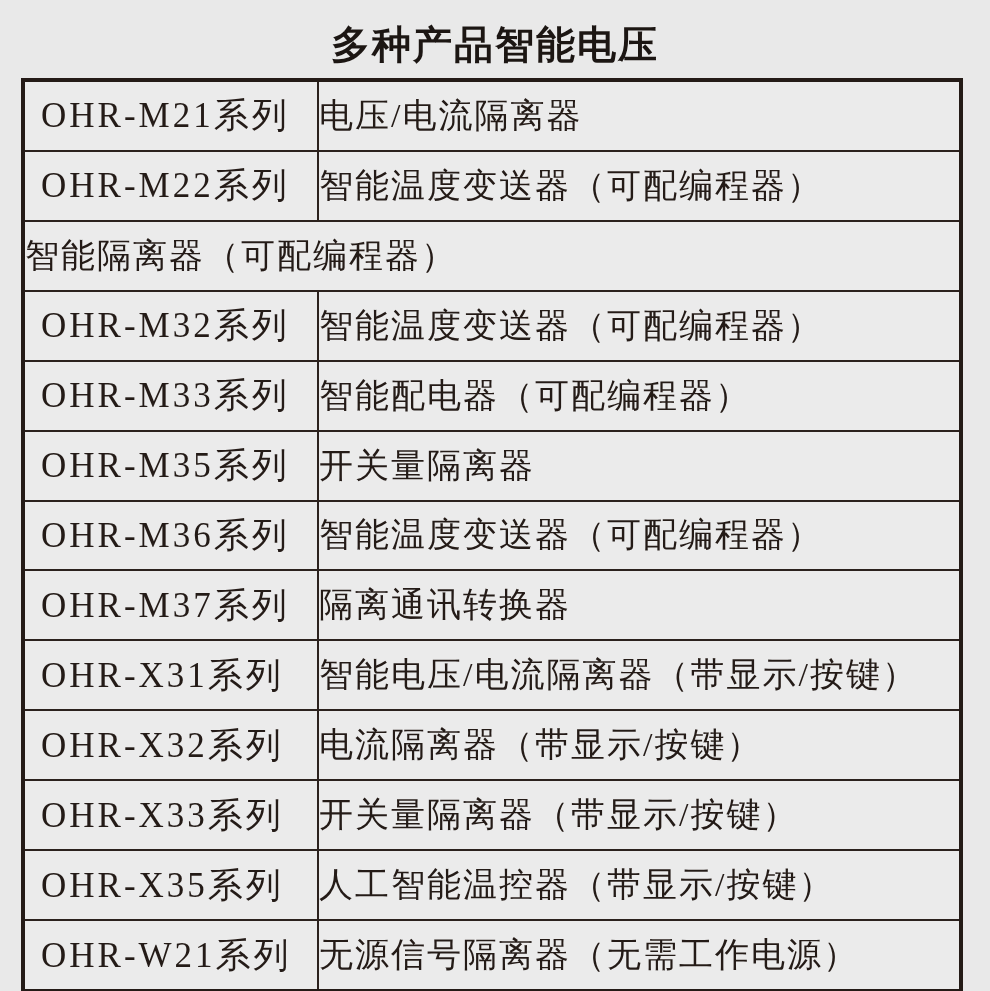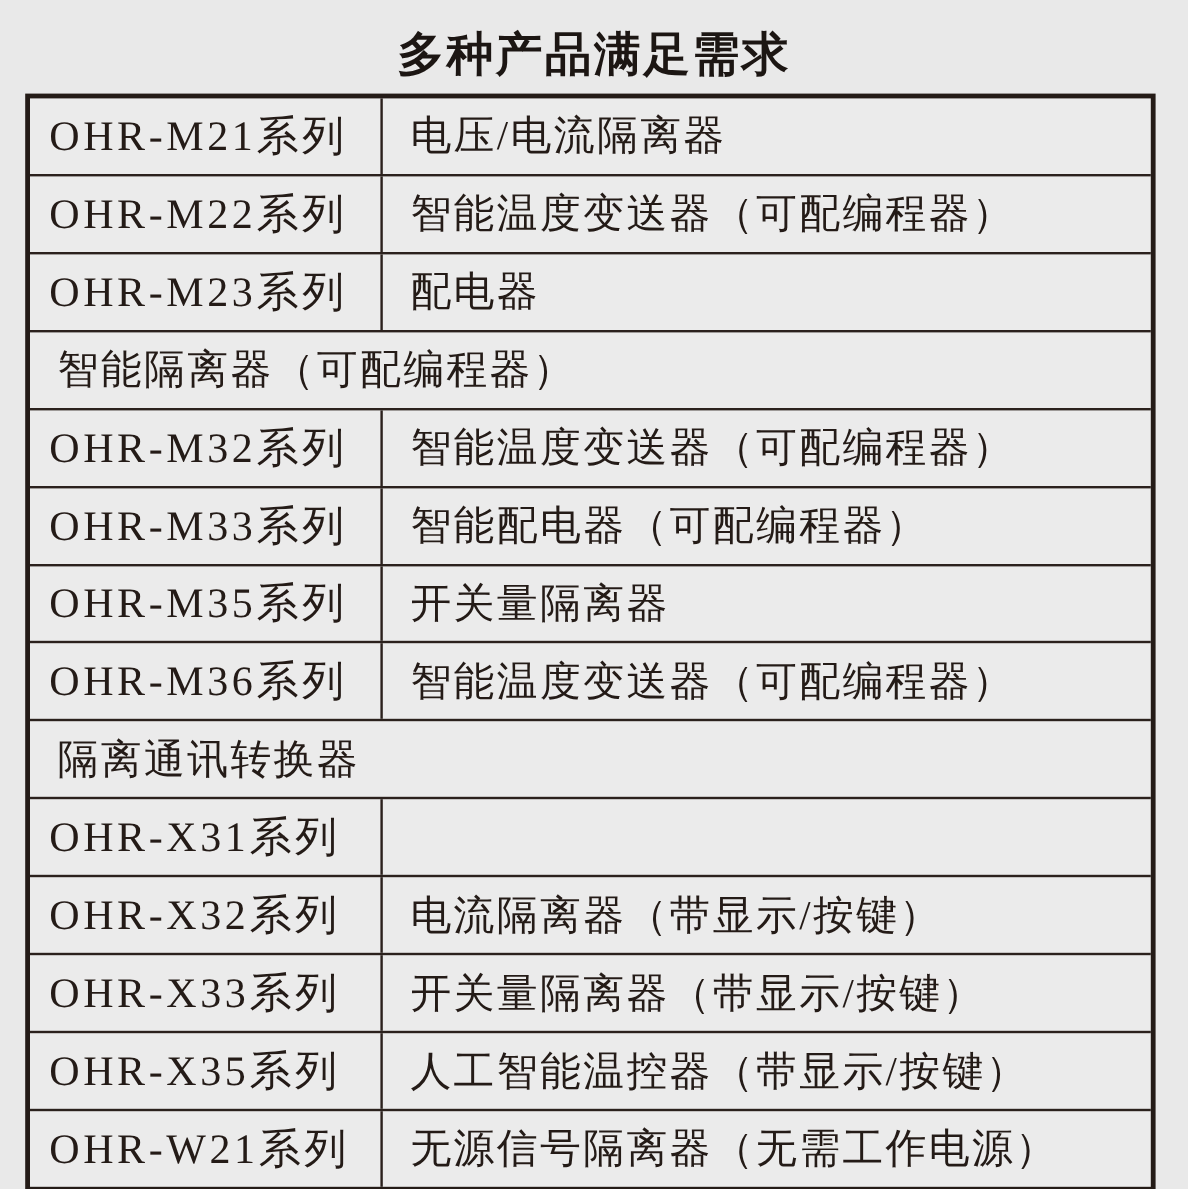--- a/index.html
+++ b/index.html
@@ -58,48 +58,43 @@
   }
   .cell.series {
     width: 294px;
     border-right: 2px solid #2b211d;
     padding-left: 16px;
     font-size: 35px;
     letter-spacing: 3px;
   }
   .cell.product {
     flex: 1;
-    padding-left: 23px;
     font-size: 34px;
     letter-spacing: 2px;
   }
 </style>
 </head>
 <body>
 
 <div class="title">
   <span>多种产品</span>
-  <span>满足需求</span>
+  <span>智能电压</span>
 </div>
 
 <div class="product-table" id="product-table">
   <div class="row">
     <div class="cell series">OHR-M21系列</div>
     <div class="cell product">电压/电流隔离器</div>
   </div>
 
   <div class="row">
     <div class="cell series">OHR-M22系列</div>
     <div class="cell product">智能温度变送器（可配编程器）</div>
   </div>
 
-  <div class="row">
-    <div class="cell series">OHR-M23系列</div>
-    <div class="cell product">配电器</div>
-  </div>
 
   <div class="row">
     <div class="cell product">智能隔离器（可配编程器）</div>
   </div>
 
   <div class="row">
     <div class="cell series">OHR-M32系列</div>
     <div class="cell product">智能温度变送器（可配编程器）</div>
   </div>
 
@@ -113,25 +108,27 @@
     <div class="cell series">OHR-M35系列</div>
     <div class="cell product">开关量隔离器</div>
   </div>
 
   <div class="row">
     <div class="cell series">OHR-M36系列</div>
     <div class="cell product">智能温度变送器（可配编程器）</div>
   </div>
 
   <div class="row">
+    <div class="cell series">OHR-M37系列</div>
     <div class="cell product">隔离通讯转换器</div>
   </div>
 
   <div class="row">
     <div class="cell series">OHR-X31系列</div>
+    <div class="cell product">智能电压/电流隔离器（带显示/按键）</div>
   </div>
 
   <div class="row">
     <div class="cell series">OHR-X32系列</div>
     <div class="cell product">电流隔离器（带显示/按键）</div>
   </div>
 
   <div class="row">
     <div class="cell series">OHR-X33系列</div>
     <div class="cell product">开关量隔离器（带显示/按键）</div>

